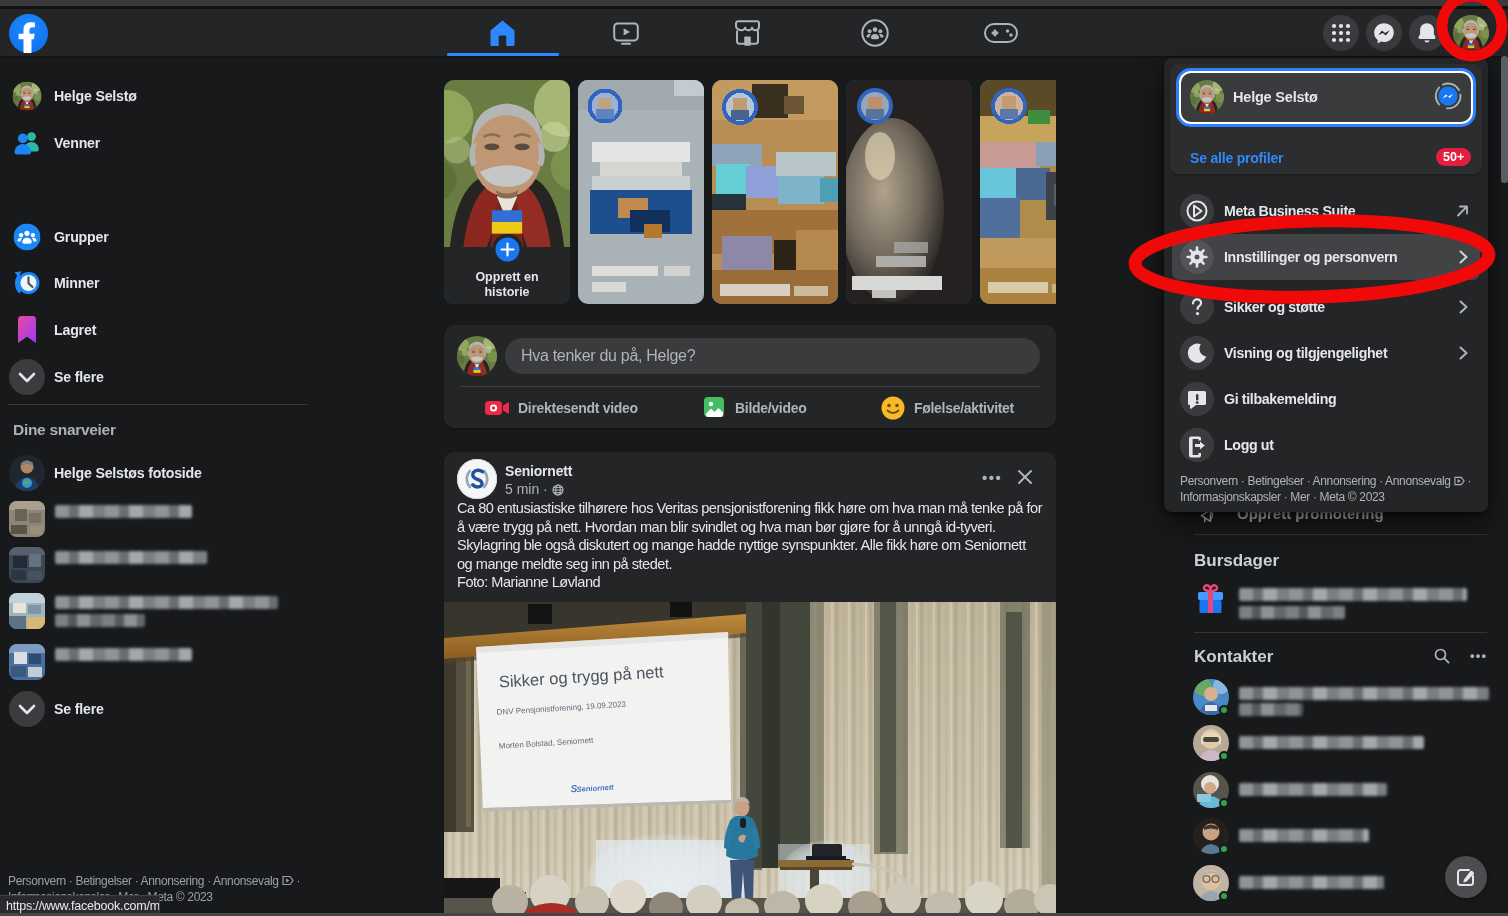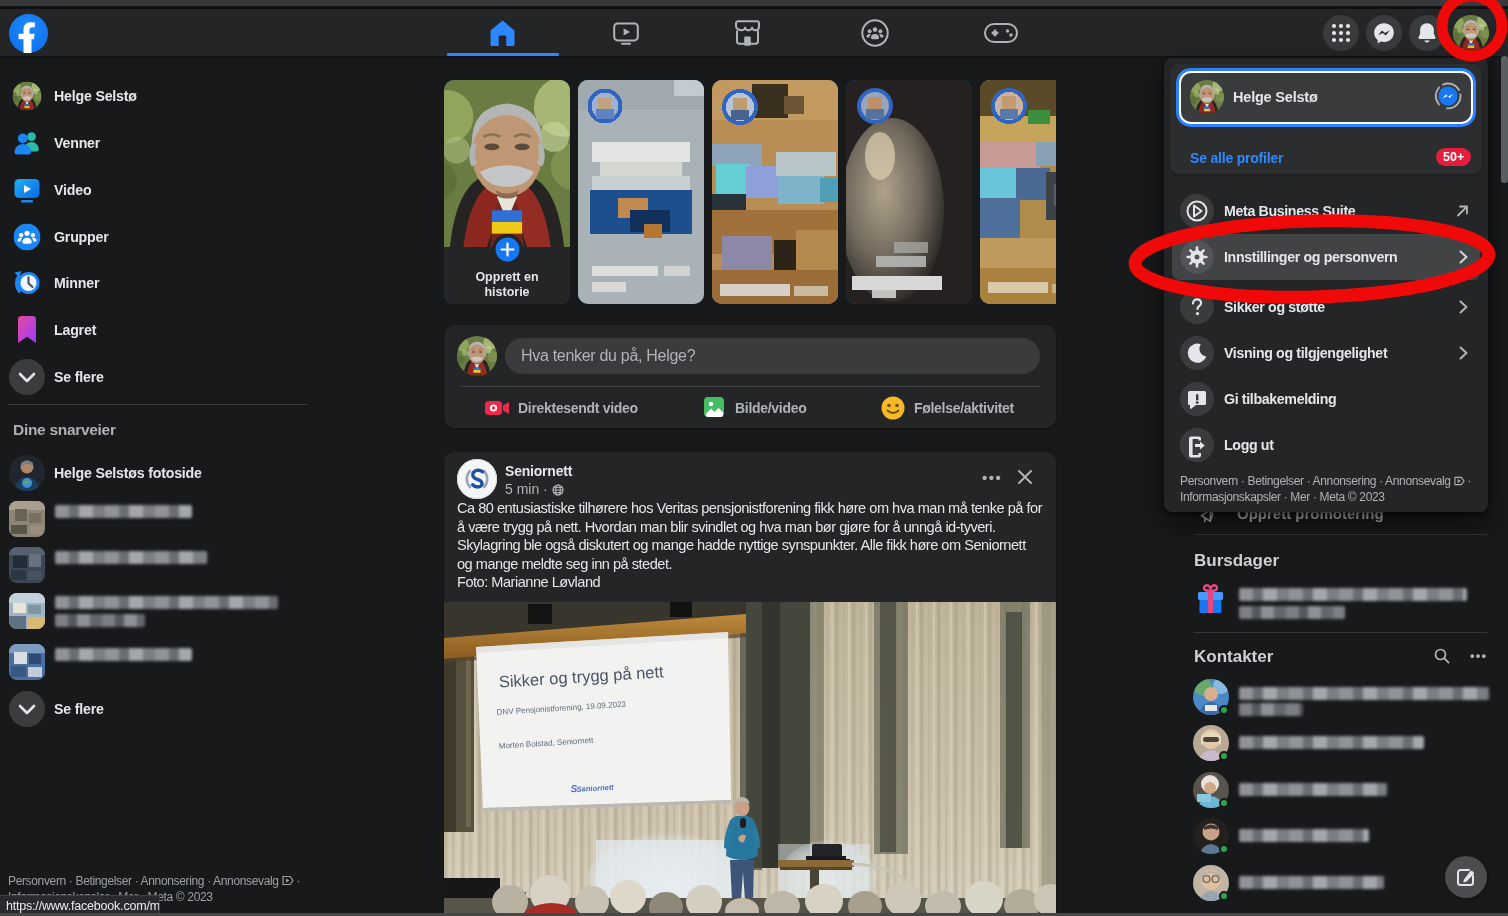--- a/index.html
+++ b/index.html
@@ -202,34 +202,20 @@
 </div>
 <div class="lrow" style="top:119px">
   <svg class="ic" width="30" height="30" viewBox="0 0 30 30">
     <circle cx="19.5" cy="8.6" r="4.4" fill="#2abba7"></circle>
     <path d="M12.2 21.6c0-4.3 3.2-7.5 7.3-7.5s7.3 3.2 7.3 7.5c0 1.2-.9 2-2.1 2h-10.4c-1.2 0-2.1-.8-2.1-2z" fill="#2abba7"></path>
     <circle cx="10.8" cy="10.4" r="4.9" fill="#1b86f5"></circle>
     <path d="M2.6 24.3c0-4.7 3.6-8.3 8.2-8.3s8.2 3.6 8.2 8.3c0 1.3-1 2.2-2.3 2.2H4.9c-1.3 0-2.3-.9-2.3-2.2z" fill="#1b86f5"></path>
   </svg>
   <span class="txt">Venner</span>
 </div>
-<div class="lrow" style="top:166px">
-  <svg class="ic" width="28" height="28" viewBox="0 0 28 28">
-    <defs>
-          <linearGradient id="vidg" x1="0" y1="0" x2="1" y2="1">
-      <stop offset="0" stop-color="#1fb1f5"></stop>
-            <stop offset="1" stop-color="#0b68e8"></stop>
-          </linearGradient>
-        </defs>
-    <rect x="1.5" y="3" width="25" height="19" rx="4.5" fill="url(#vidg)"></rect>
-    <path d="M11 9v8l7-4z" fill="#fff"></path>
-    <rect x="8" y="24" width="12" height="2.6" rx="1.3" fill="#1b86f5"></rect>
-  </svg>
-  <span class="txt">Video</span>
-</div>
 <div class="lrow" style="top:213px">
   <svg class="ic" width="27" height="27" viewBox="0 0 27 27">
     <circle cx="13.5" cy="13.5" r="13.5" fill="#1b86f5"></circle>
     <circle cx="13.5" cy="9.8" r="2.6" fill="#fff"></circle>
     <circle cx="7.6" cy="11.6" r="2.2" fill="#fff"></circle>
     <circle cx="19.4" cy="11.6" r="2.2" fill="#fff"></circle>
     <path d="M8.8 18.6c0-2.4 2-4.3 4.7-4.3s4.7 1.9 4.7 4.3c0 1-.8 1.7-1.9 1.7h-5.6c-1.1 0-1.9-.7-1.9-1.7z" fill="#fff"></path>
     <path d="M3.9 17.2c.2-1.7 1.7-2.9 3.5-2.9.4 0 .9.1 1.3.2-.9.9-1.5 2.1-1.6 3.5H5c-.7 0-1.1-.4-1.1-.8z" fill="#fff"></path>
     <path d="M23.1 17.2c-.2-1.7-1.7-2.9-3.5-2.9-.4 0-.9.1-1.3.2.9.9 1.5 2.1 1.6 3.5H22c.7 0 1.1-.4 1.1-.8z" fill="#fff"></path>
   </svg>

